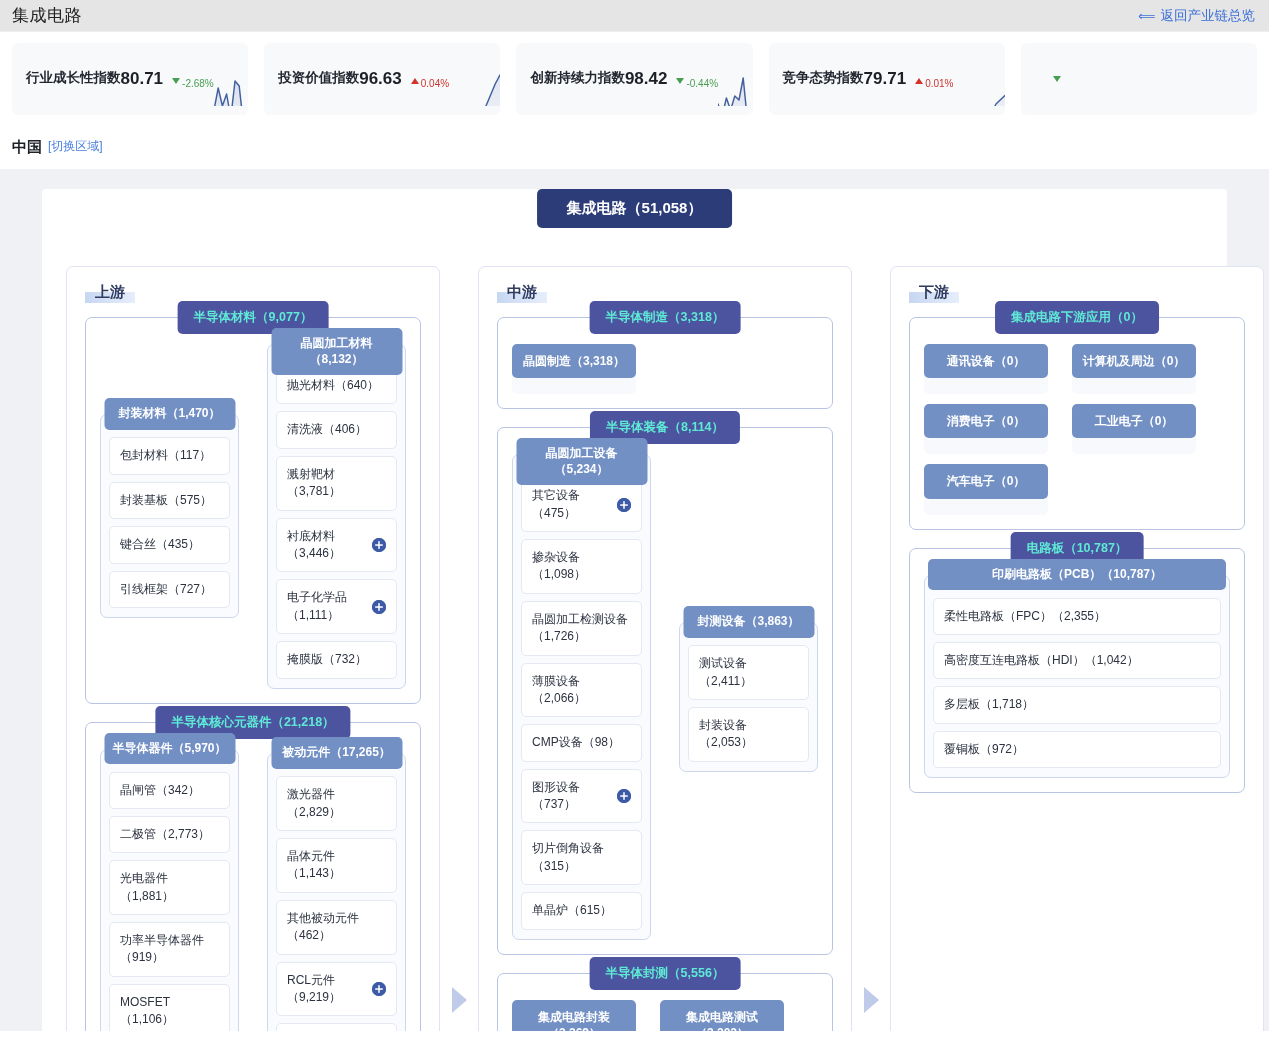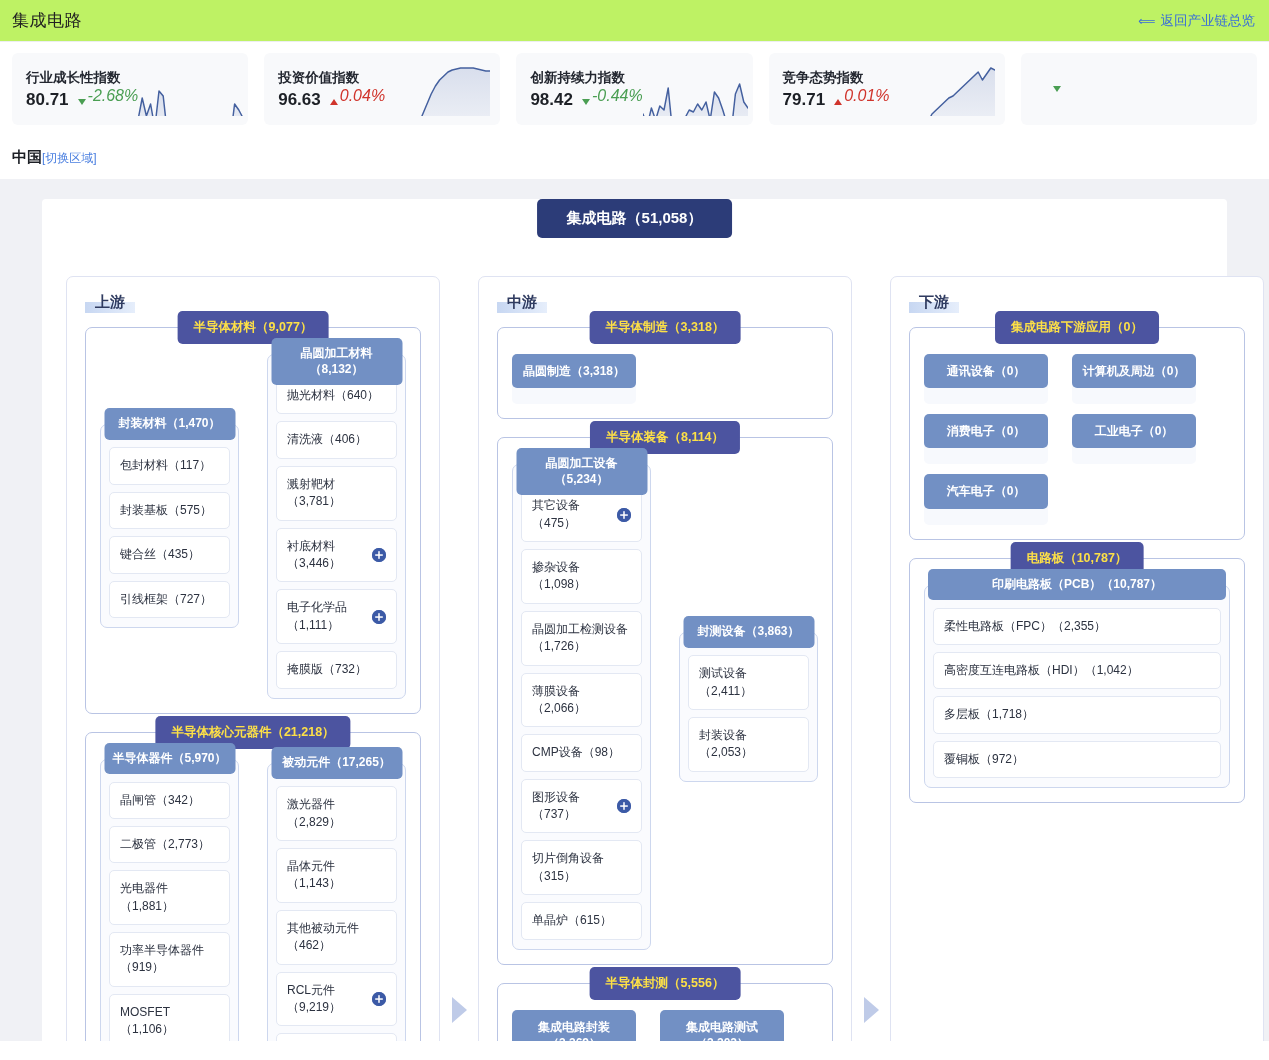--- a/index.html
+++ b/index.html
@@ -7,25 +7,25 @@
   html, body {
     width: 1269px; height: 1060px;
     background: #ffffff;
     font-family: "Liberation Sans", "DejaVu Sans", sans-serif;
     color: #333;
     overflow: hidden;
   }
 
   
   .topbar {
-    height: 42px;
+    height: 32px;
     display: flex; align-items: center; justify-content: space-between;
     padding: 0 14px 0 12px;
     border-bottom: 1px solid #eceef1;
-    background: #bef264;
+    background: #e5e5e5;
   }
   .page-title { font-size: 17px; color: #222; letter-spacing: .5px; }
   .back-link {
     font-size: 13.5px; color: #3a6fd8; cursor: pointer;
     display: flex; align-items: center; gap: 5px;
   }
   .back-arrow { font-size: 12px; line-height: 1; }
 
   
   .cards {
@@ -36,37 +36,37 @@
   .card {
     flex: 1 1 0;
     height: 72px;
     background: #f8f9fb;
     border-radius: 6px;
     display: flex; align-items: center;
     padding: 0 14px;
     position: relative;
     overflow: hidden;
   }
-  .card-left { display: flex; flex-direction: column; justify-content: center; z-index:2;}
+  .card-left { display: flex; flex-direction: row; justify-content: center; z-index:2;}
   .card-name { font-size: 13.5px; font-weight: bold; color: #232730; white-space: nowrap;}
   .card-valrow { display: flex; align-items: baseline; gap: 9px; }
   .card-val { font-size: 17px; font-weight: bold; color: #1d2026; }
-  .card-delta { font-size: 16px; display: flex; align-items: flex-end; gap: 2px; font-style: italic;}
+  .card-delta { font-size: 10px; display: flex; align-items: flex-start; gap: 2px;}
   .card-delta.up { color: #d0342c; }
   .card-delta.down { color: #4a9e52; }
   .tri { width: 0; height: 0; display:inline-block; }
   .tri.up { border-left: 4px solid transparent; border-right: 4px solid transparent; border-bottom: 6px solid #d0342c; }
   .tri.down { border-left: 4px solid transparent; border-right: 4px solid transparent; border-top: 6px solid #4a9e52; }
   .spark { margin-left: auto; width: 105px; height: 62px; z-index:1;}
   .spark svg { display: block; }
   .empty-mark { margin-left: 18px; }
 
   
   .regionbar {
-    display: flex; align-items: flex-end; gap: 0;
+    display: flex; align-items: flex-start; gap: 6px;
     padding: 10px 12px 12px 12px;
     background: #fff;
   }
   .region-name { font-size: 15px; font-weight: bold; color: #1d2026; }
   .region-switch { font-size: 12px; color: #4a7fe0; cursor: pointer; }
 
   
   .canvas {
     background: #f0f1f5;
     height: 862px;
@@ -132,21 +132,21 @@
   .group {
     border: 1px solid #b9c4e4;
     border-radius: 7px;
     margin-bottom: 18px;
     padding: 26px 14px 14px 14px;
     position: relative;
   }
   .group-title {
     position: absolute; top: -17px; left: 50%; transform: translateX(-50%);
     background: #4c54a0;
-    color: #fde047; font-size: 12.5px; font-weight: bold;
+    color: #5eead4; font-size: 12.5px; font-weight: bold;
     padding: 8px 16px; border-radius: 5px;
     white-space: nowrap; cursor: pointer; z-index: 3;
   }
   .group-body { display: flex; gap: 28px; align-items: center; }
 
   
   .sub {
     border: 1px solid #cdd7ee;
     border-radius: 7px;
     padding: 22px 8px 9px 8px;

